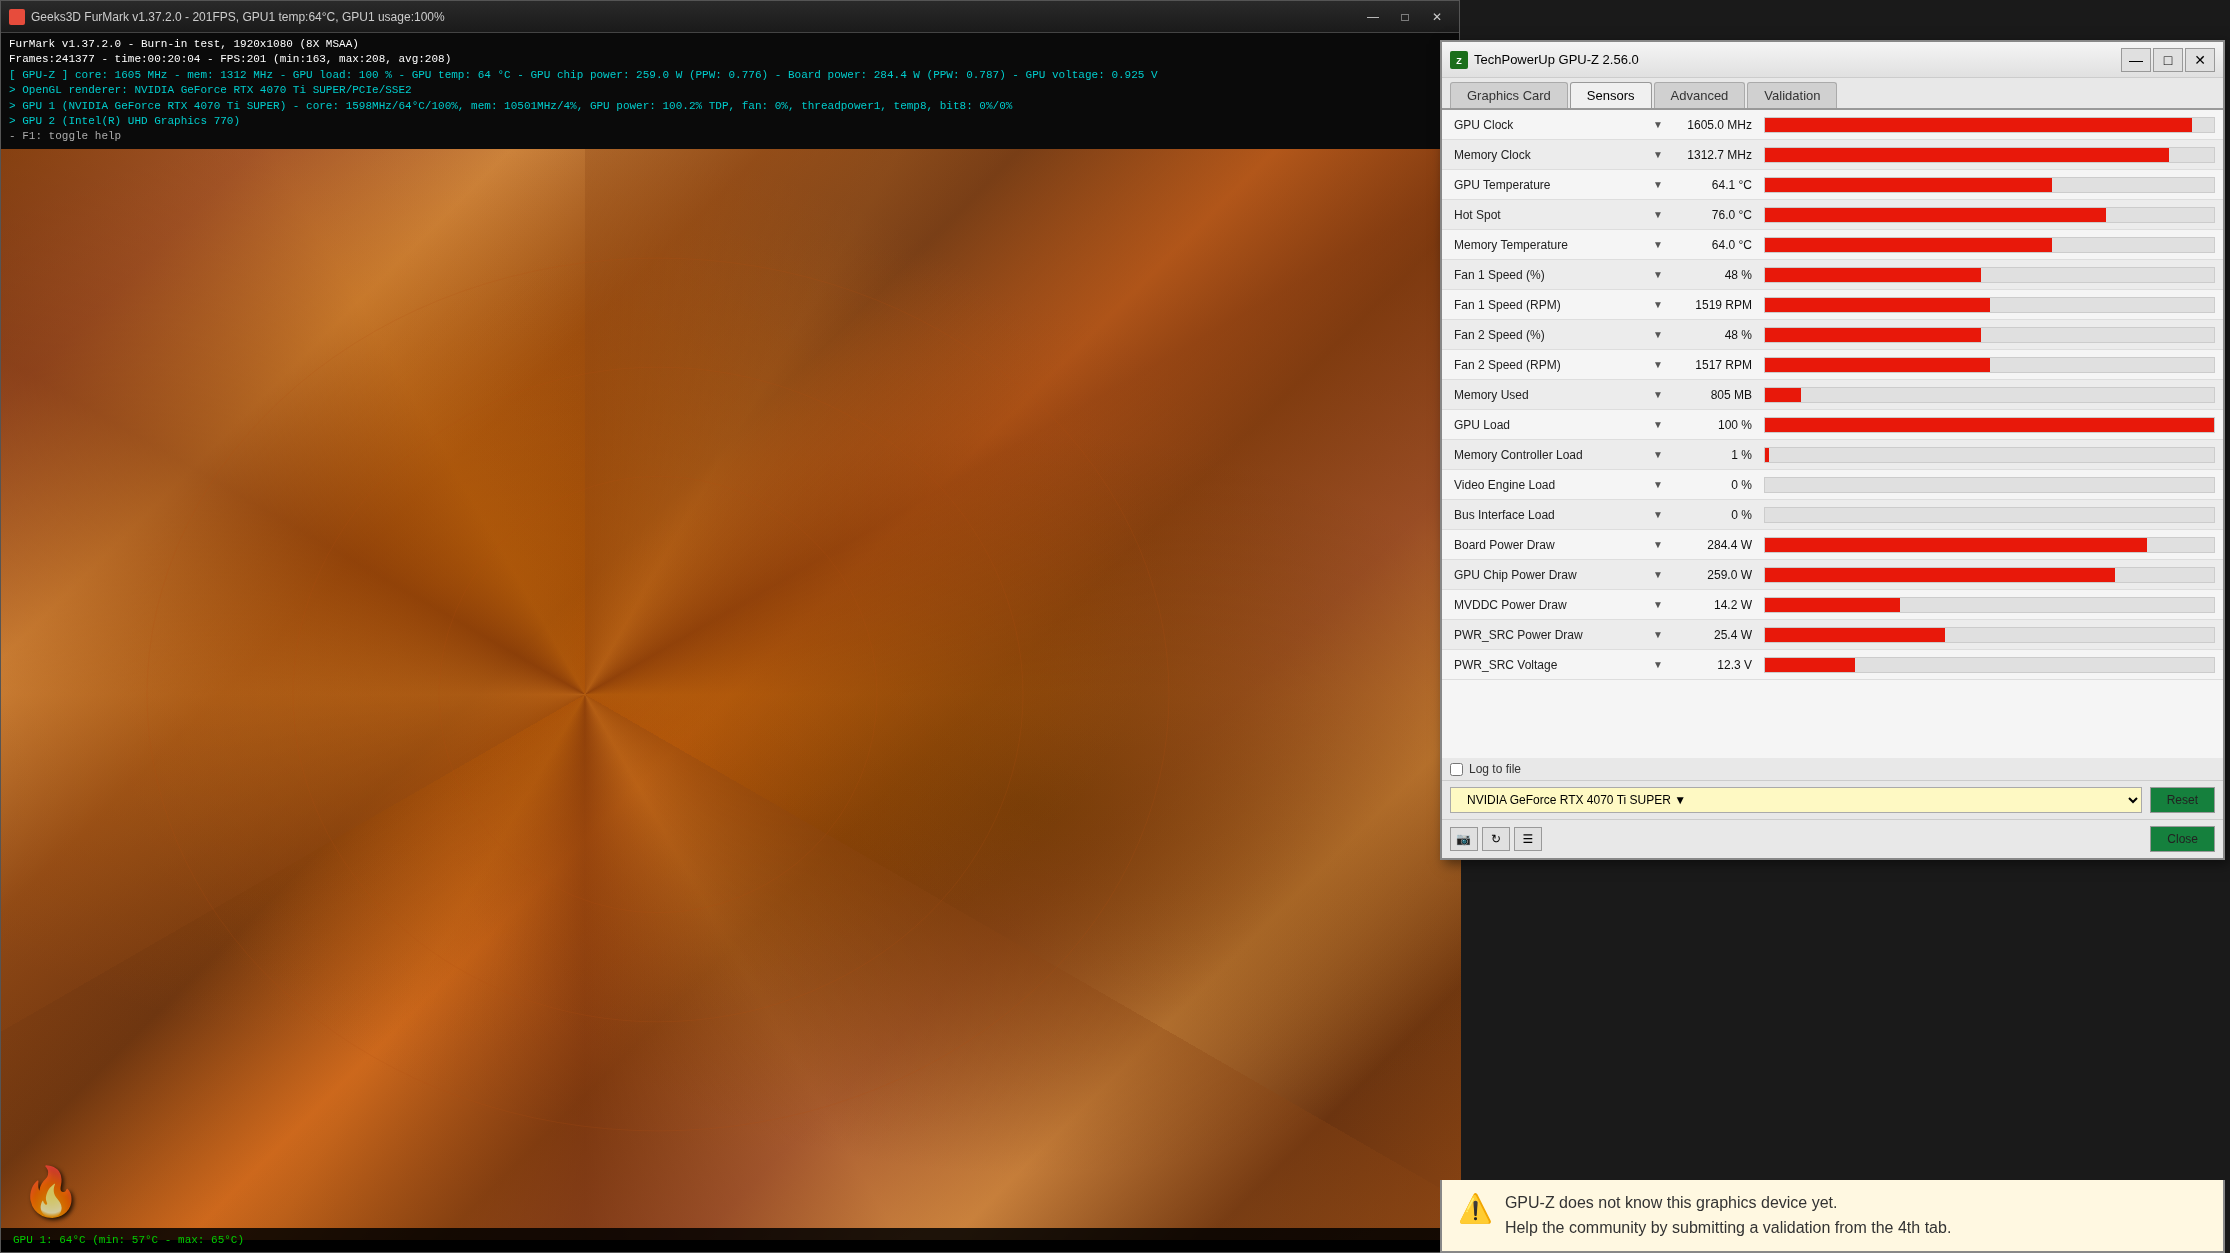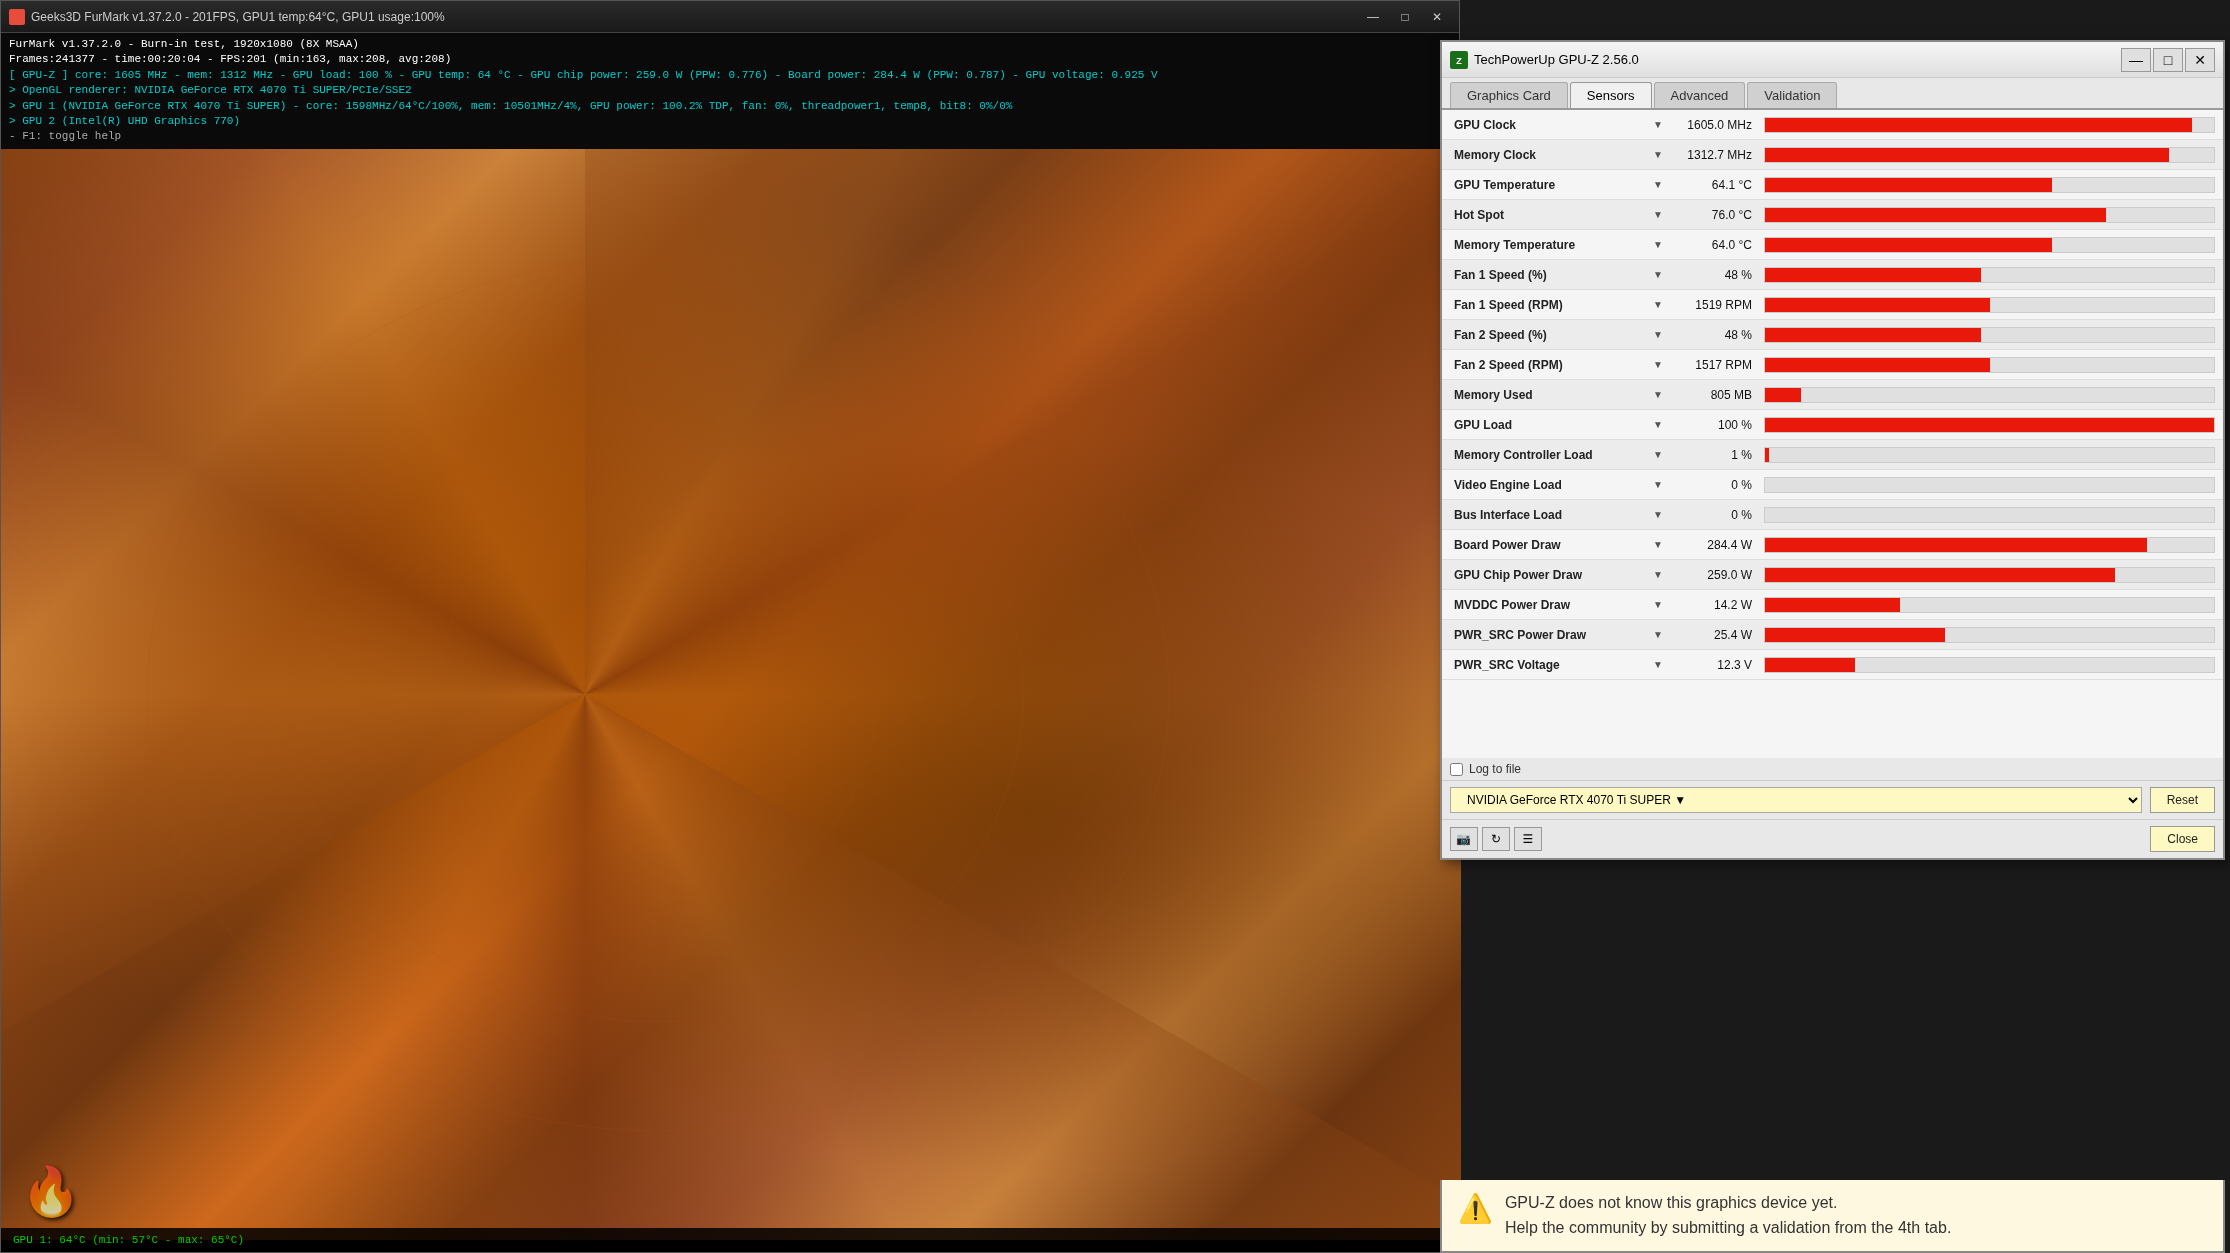--- a/index.html
+++ b/index.html
@@ -234,21 +234,20 @@
     .sensor-row:nth-child(odd) {
       background: #f5f5f5;
     }
 
     .sensor-name {
       width: 200px;
       font-size: 12px;
       color: #222;
       padding-left: 8px;
       flex-shrink: 0;
-      font-weight: bold;
     }
 
     .sensor-dropdown {
       width: 24px;
       display: flex;
       align-items: center;
       justify-content: center;
       color: #555;
       font-size: 10px;
       cursor: pointer;
@@ -303,21 +302,21 @@
       height: 26px;
       background: #fef9c3;
       border: 1px solid #aaa;
       font-size: 12px;
       padding: 0 12px;
     }
 
     .gpuz-action-btn {
       height: 26px;
       padding: 0 16px;
-      background: #fef9c3;
+      background: #15803d;
       border: 1px solid #999;
       cursor: pointer;
       font-size: 12px;
       color: #222;
     }
 
     .gpuz-buttons-row {
       display: flex;
       justify-content: flex-end;
       align-items: center;

